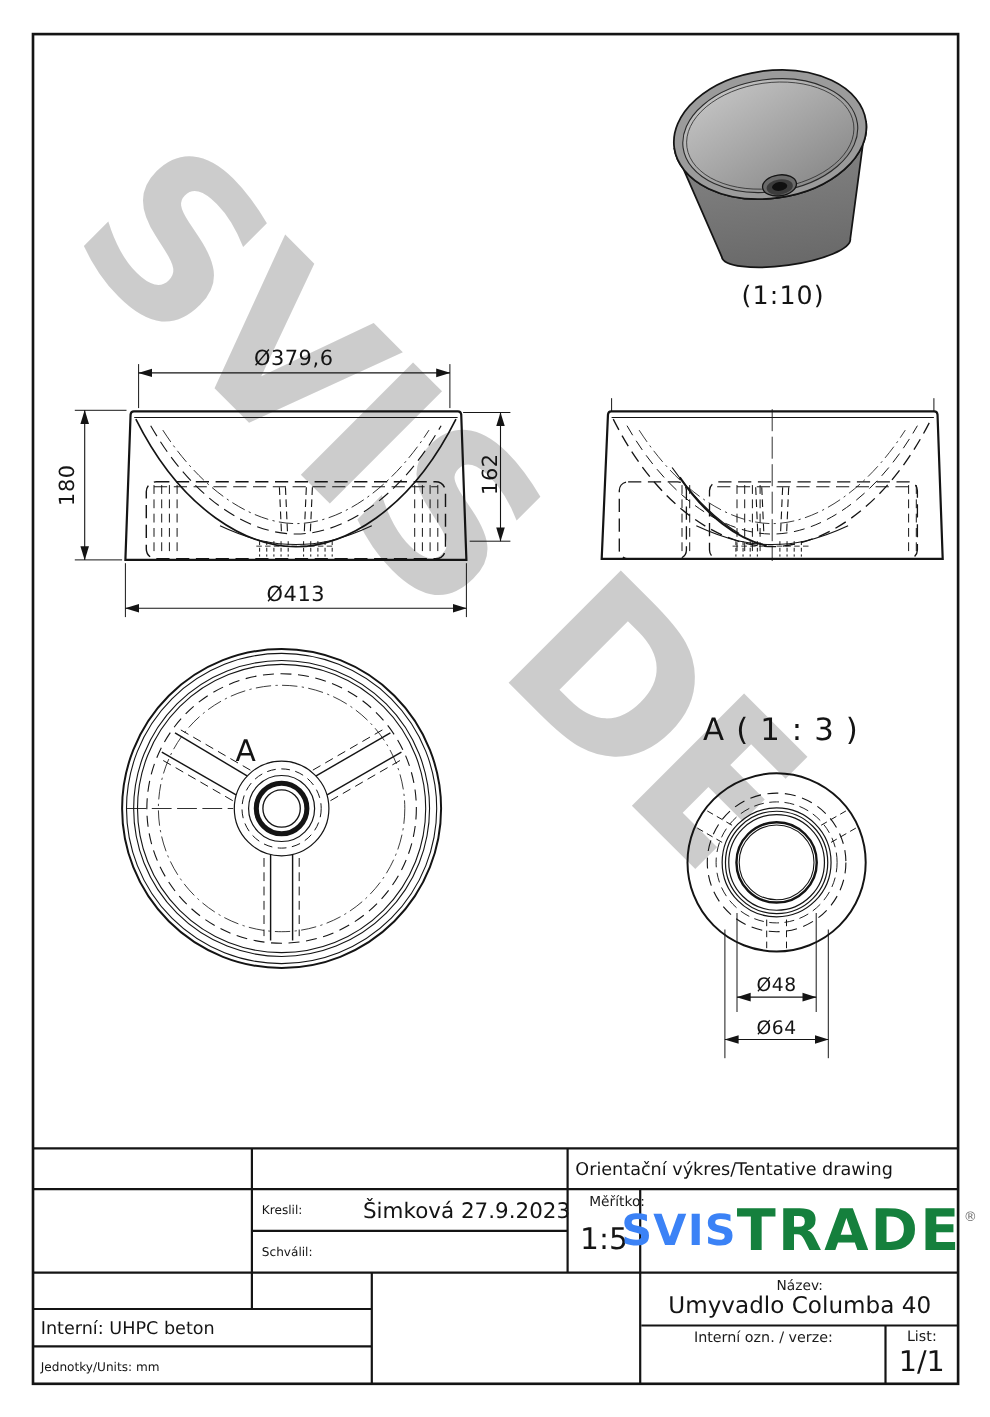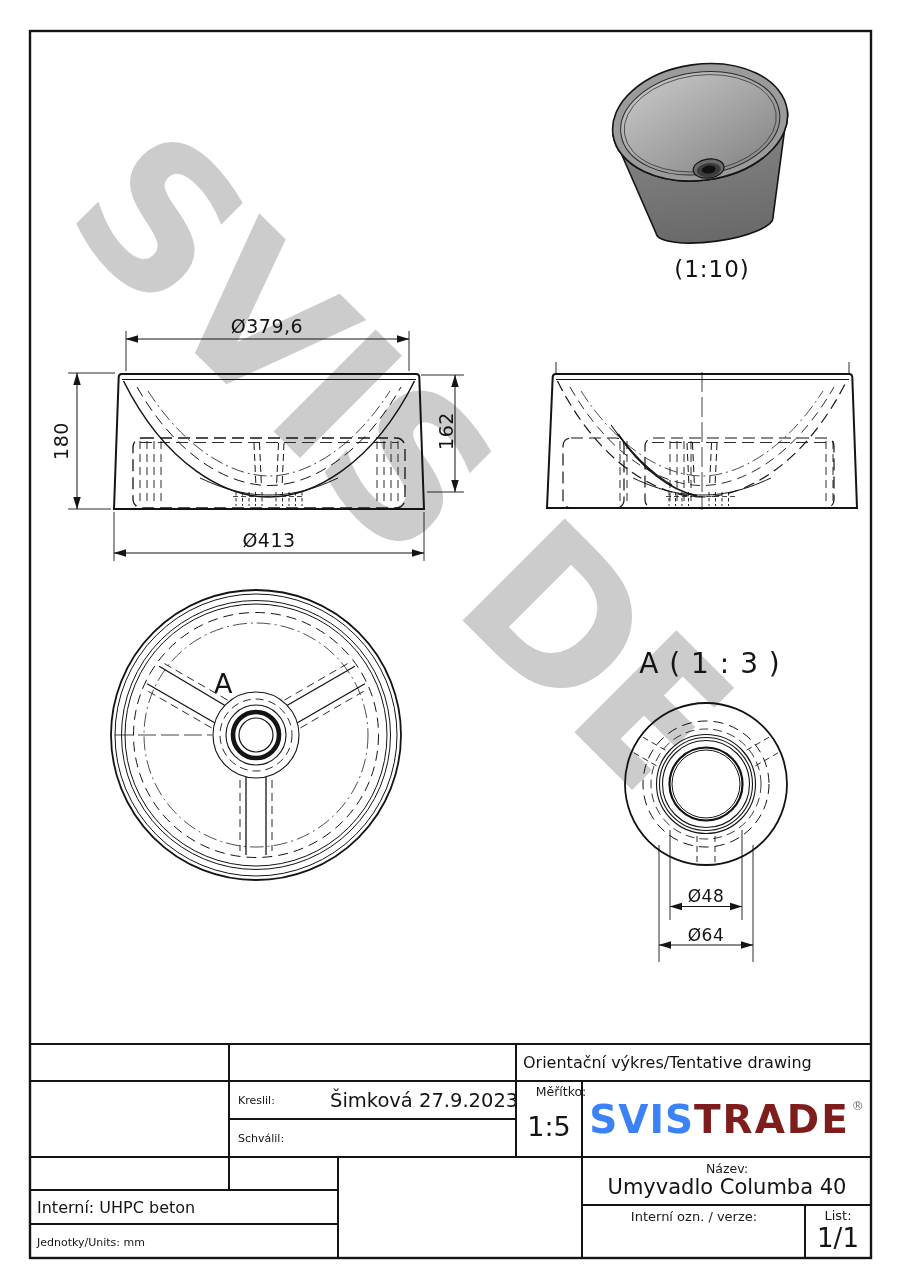--- a/index.html
+++ b/index.html
@@ -11,21 +11,21 @@
   .dim{font-size:19px;letter-spacing:0.5px;}
   .dimsm{font-size:17px;letter-spacing:0.5px;}
   .rot{transform:rotate(-90deg);}
   .flexc{display:flex;align-items:center;}
   .flexcc{display:flex;align-items:center;justify-content:center;}
   .tb-small{font-size:12.5px;color:#1a1a1a;}
   .tb-med{font-size:11px;}
   .tb-big{font-size:19.5px;}
   .logo-box{gap:0px;}
   .logo-svis{font-size:39px;font-weight:bold;color:#3b82f6;letter-spacing:1px;}
-  .logo-trade{font-size:39px;font-weight:bold;color:#7f1d1d;letter-spacing:2px;}
+  .logo-trade{font-size:52px;font-weight:bold;color:#15803d;letter-spacing:2px;}
   .logo-reg{font-size:12px;color:#6f6f6f;position:relative;top:-13px;margin-left:2px;}
   .detail-title{font-size:28px;letter-spacing:1px;}
   .iso-lbl{font-size:23px;letter-spacing:1px;}
   .plan-a{font-size:27px;}
 </style>
 </head>
 <body>
 
 <div class="page">
 

